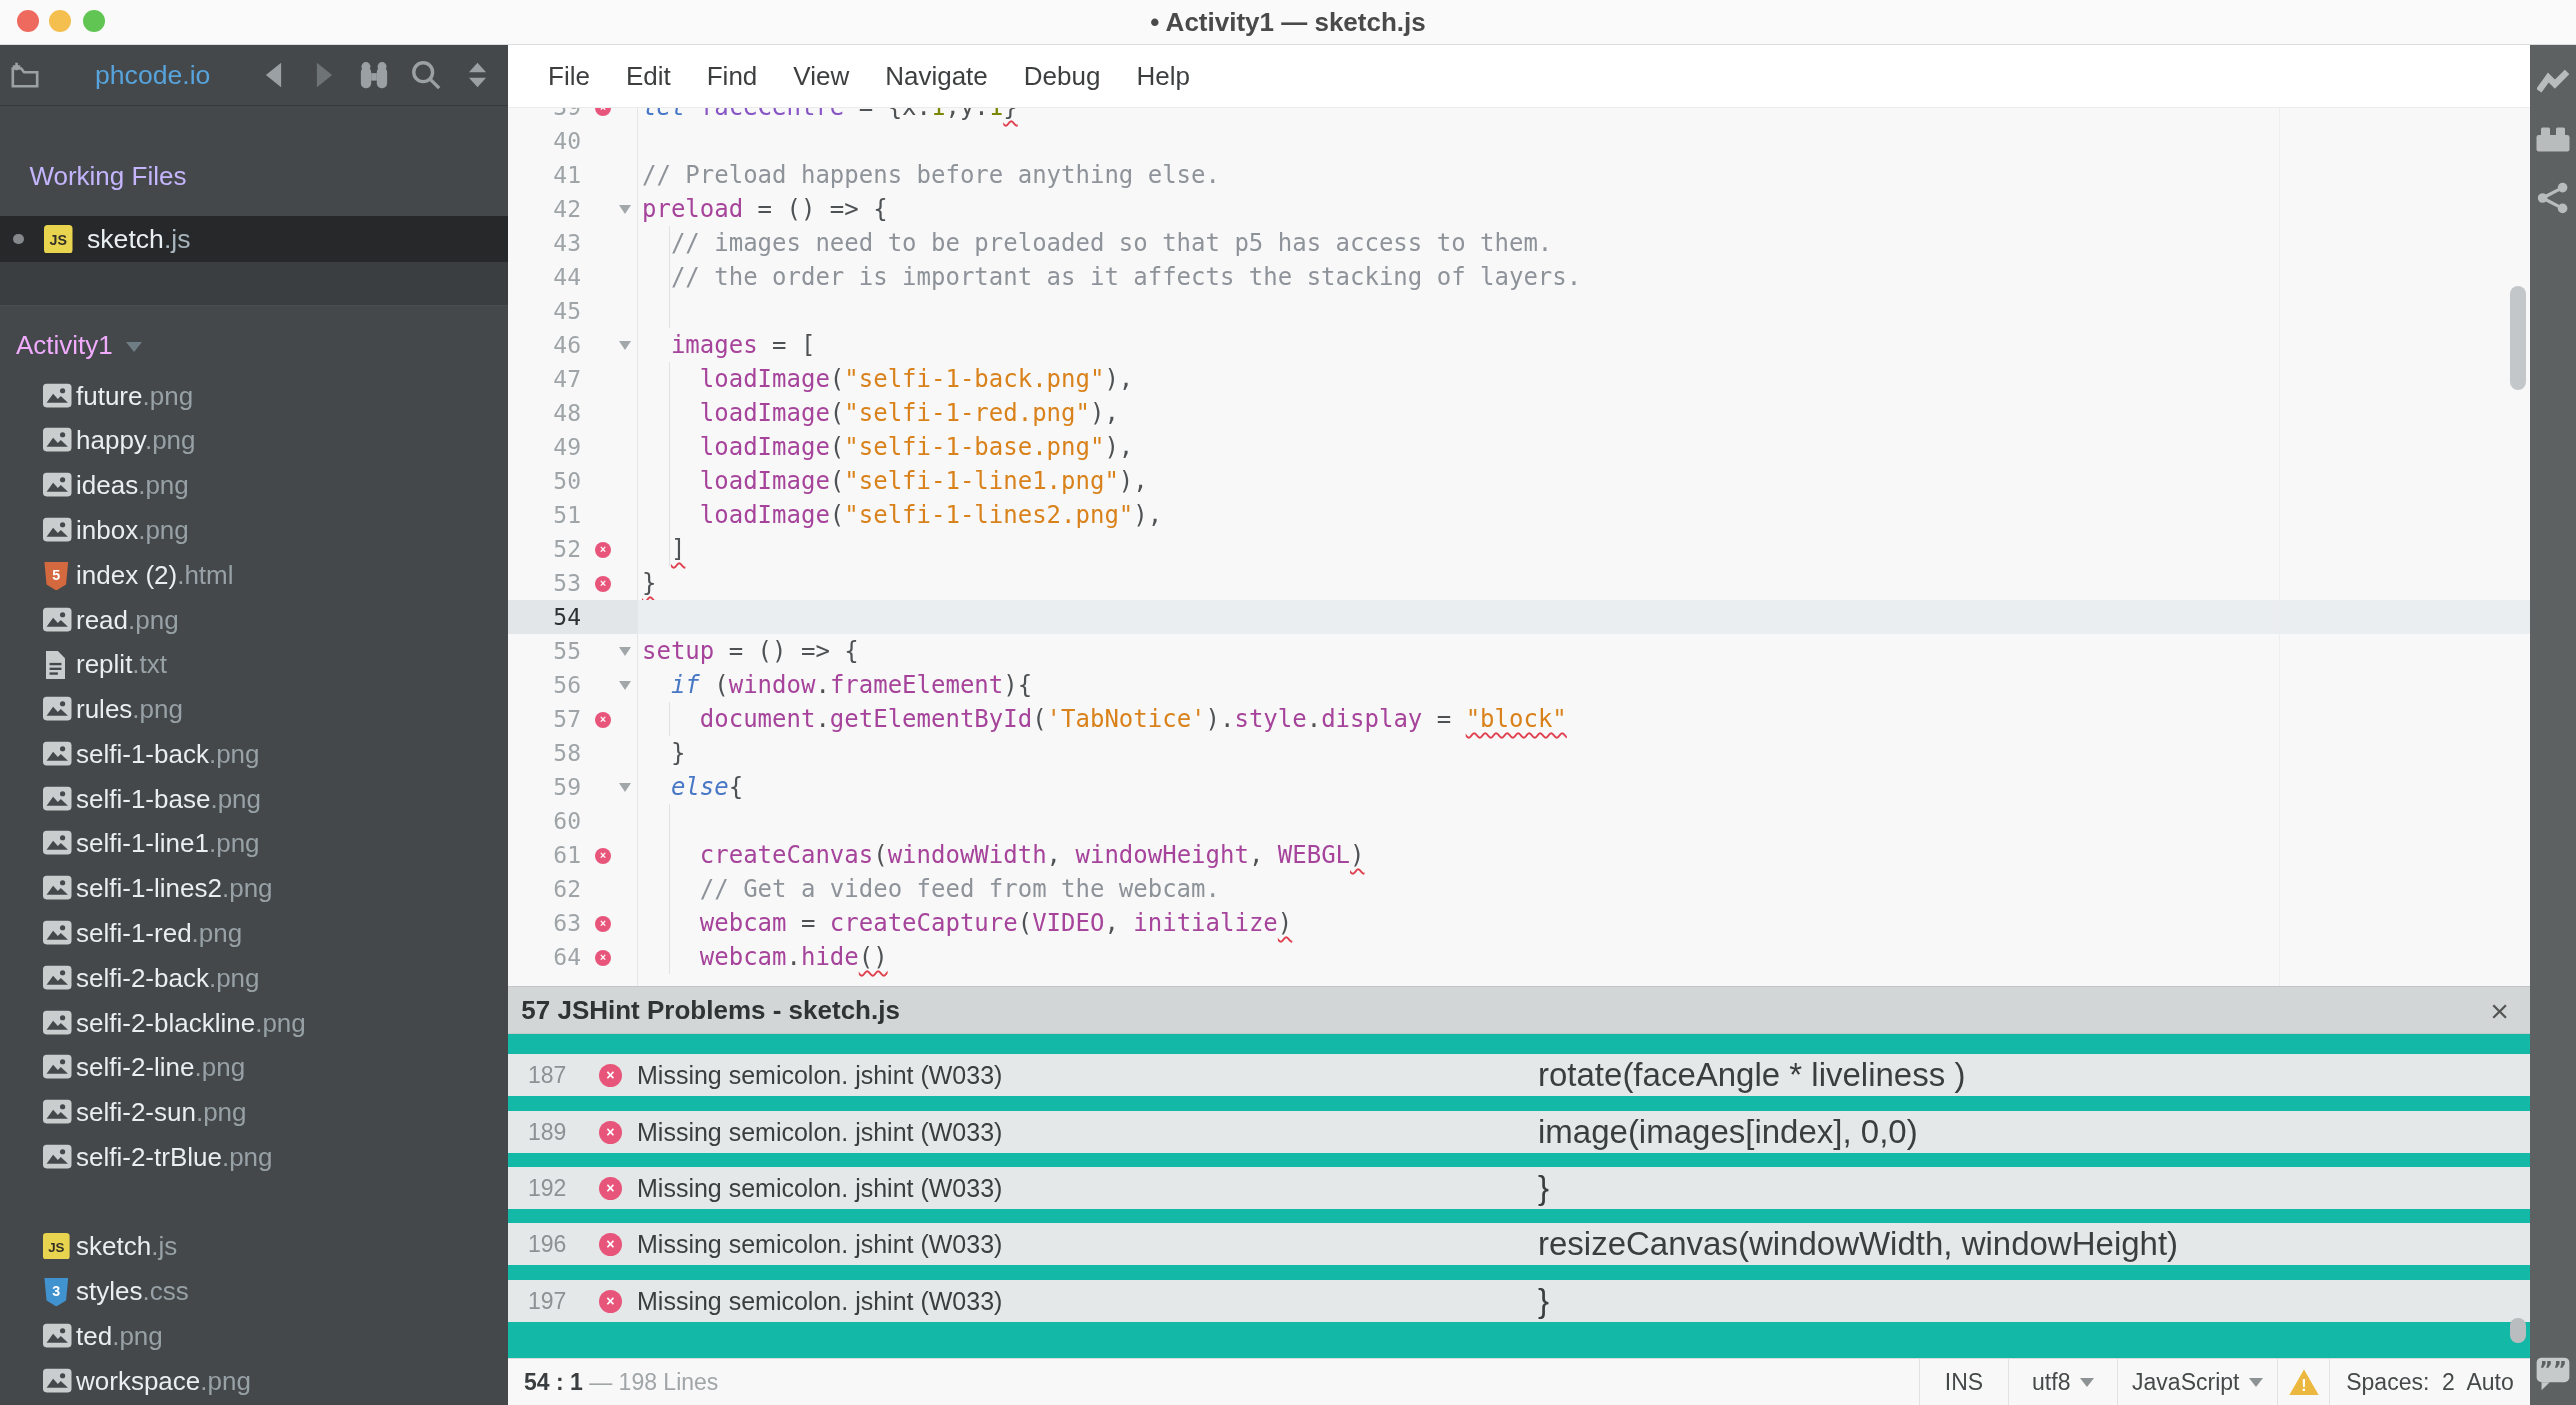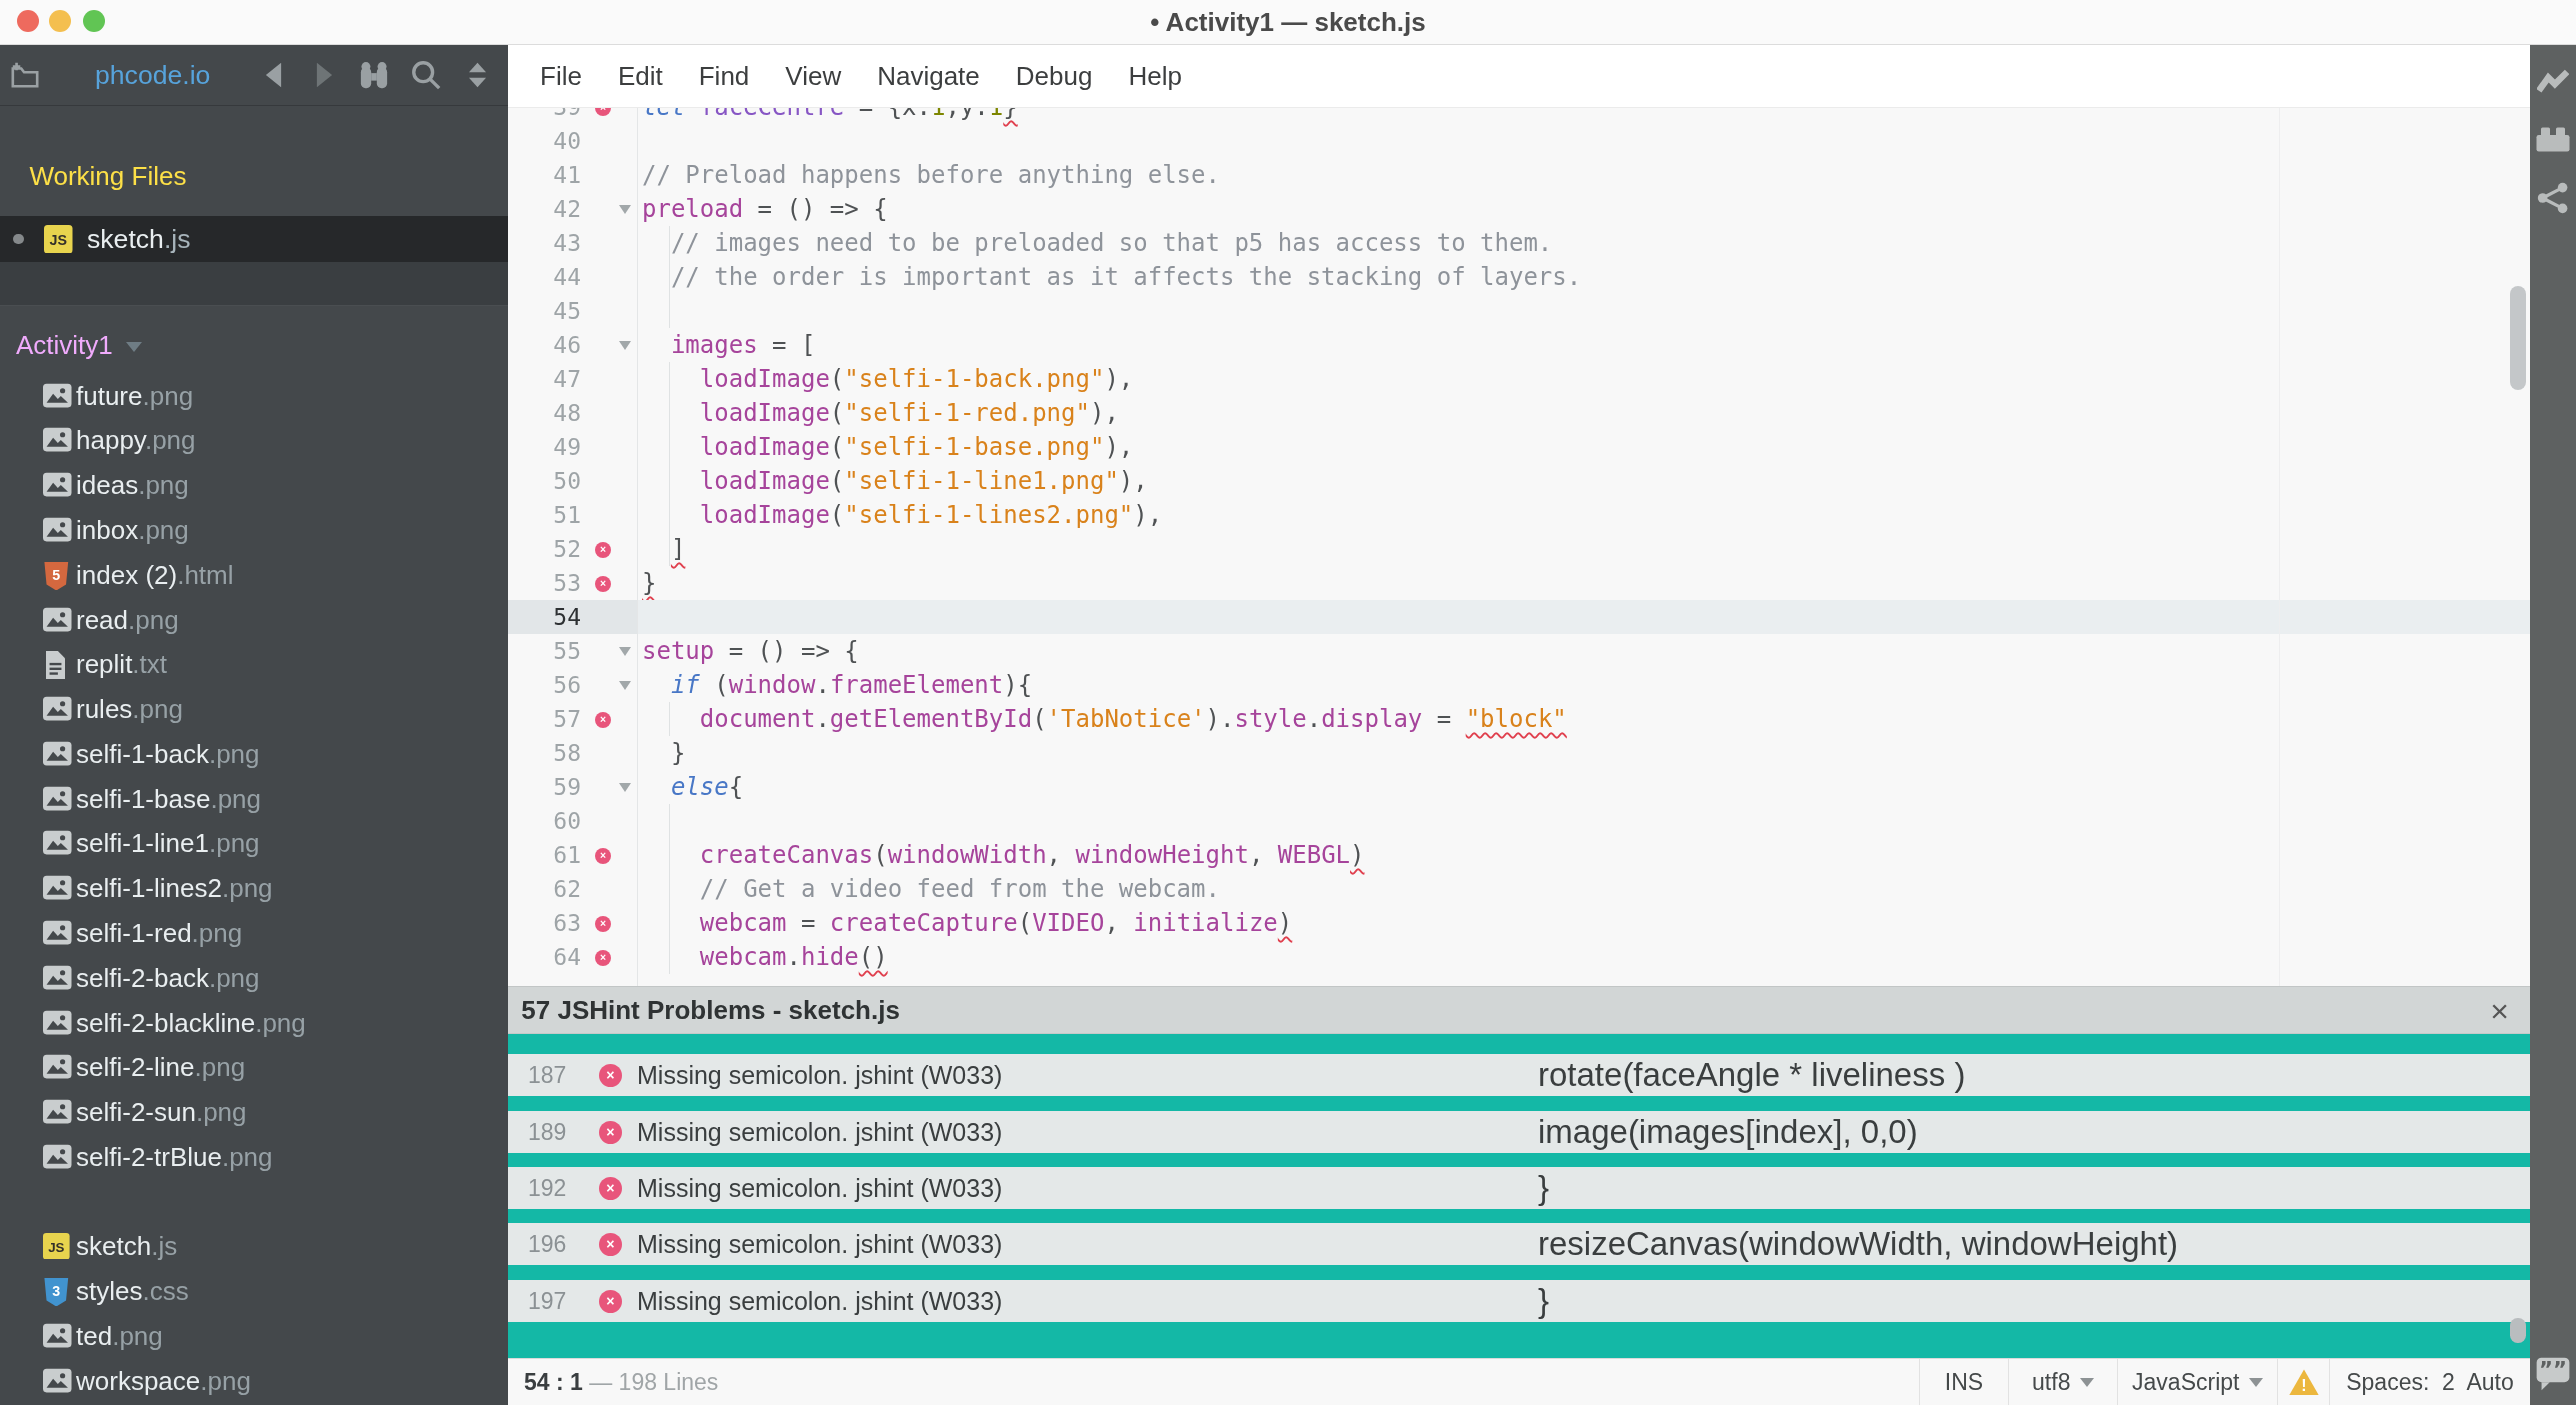--- a/index.html
+++ b/index.html
@@ -15,40 +15,40 @@
   .tl.green{left:83px;background:#61c554;}
   .wintitle{position:absolute;left:0;top:0;width:100%;height:44px;line-height:44px;
     text-align:center;font-size:26px;font-weight:bold;color:#4a4a4a;}
 
   
   .sidebar{position:absolute;left:0;top:45px;width:508px;height:1361px;background:#44484b;}
   .sb-toolbar{position:absolute;left:0;top:0;width:508px;height:60px;border-bottom:0.9px solid #36393c;}
   .sb-toolbar svg{position:absolute;top:50%;transform:translateY(-50%);}
   .logo{position:absolute;left:95px;top:0;width:106px;height:60px;line-height:60px;
     text-align:center;font-size:26.6px;color:#57a3db;}
-  .wf-label{position:absolute;left:29.4px;top:116px;font-size:26px;color:#fde047;}
+  .wf-label{position:absolute;left:29.4px;top:116px;font-size:26px;color:#c4b5fd;}
   .wf-row{position:absolute;left:0;top:171px;width:508px;height:46px;background:#26282a;}
   .wf-dot{position:absolute;left:13.3px;top:18px;width:10.4px;height:10.4px;border-radius:50%;background:#85898b;}
   .wf-row .fjs{position:absolute;left:44px;top:8.5px;}
   .wf-name{position:absolute;left:87px;top:0;height:46px;line-height:46px;font-size:26.6px;color:#e9eef0;}
   .wf-name .ext{color:#a7b4bb;}
   .wf-strip{position:absolute;left:0;top:217px;width:508px;height:43px;background:#3a3e41;
     border-bottom:0.9px solid #4a4e51;}
   .proj-head{position:absolute;left:16px;top:281px;height:38px;line-height:38px;font-size:26px;color:#f0abfc;}
   .proj-caret{display:inline-block;margin-left:13.3px;width:0;height:0;vertical-align:middle;
     border-left:8.5px solid transparent;border-right:8.5px solid transparent;border-top:10.4px solid #6f7d85;}
   .tree{position:absolute;left:0;top:0;width:508px;height:1361px;}
   .trow{position:absolute;left:0;width:508px;height:45px;}
   .trow .ficon{position:absolute;left:43px;top:8.5px;}
   .tname{position:absolute;left:76px;top:0;height:45px;line-height:45px;font-size:26px;color:#e9eef0;white-space:pre;}
   .tname .ext{color:#97a1a6;}
 
   
   .menubar{position:absolute;left:508px;top:45px;width:2022px;height:63px;background:#ffffff;
-    border-bottom:0.9px solid #ebebeb;display:flex;align-items:center;padding-left:32px;box-sizing:border-box;gap:36px;}
+    border-bottom:0.9px solid #ebebeb;display:flex;align-items:center;padding-left:40px;box-sizing:border-box;gap:36px;}
   .menu-item{font-size:26px;color:#3c3e3f;}
 
   
   .editor{position:absolute;left:508px;top:108px;width:2022px;height:878px;background:#f8f8f8;overflow:hidden;}
   .lines{position:absolute;left:0;top:-18px;width:2022px;}
   .crow{position:relative;width:2022px;height:34px;}
   .crow.active{background:#eaeef0;}
   .crow.active .gbg{position:absolute;left:0;top:0;width:129px;height:34px;background:#e2e6e8;}
   .lnum{position:absolute;left:0;top:0;width:73px;text-align:right;
     font-family:"DejaVu Sans Mono",monospace;font-size:23px;line-height:34px;color:#9ea4a7;}

